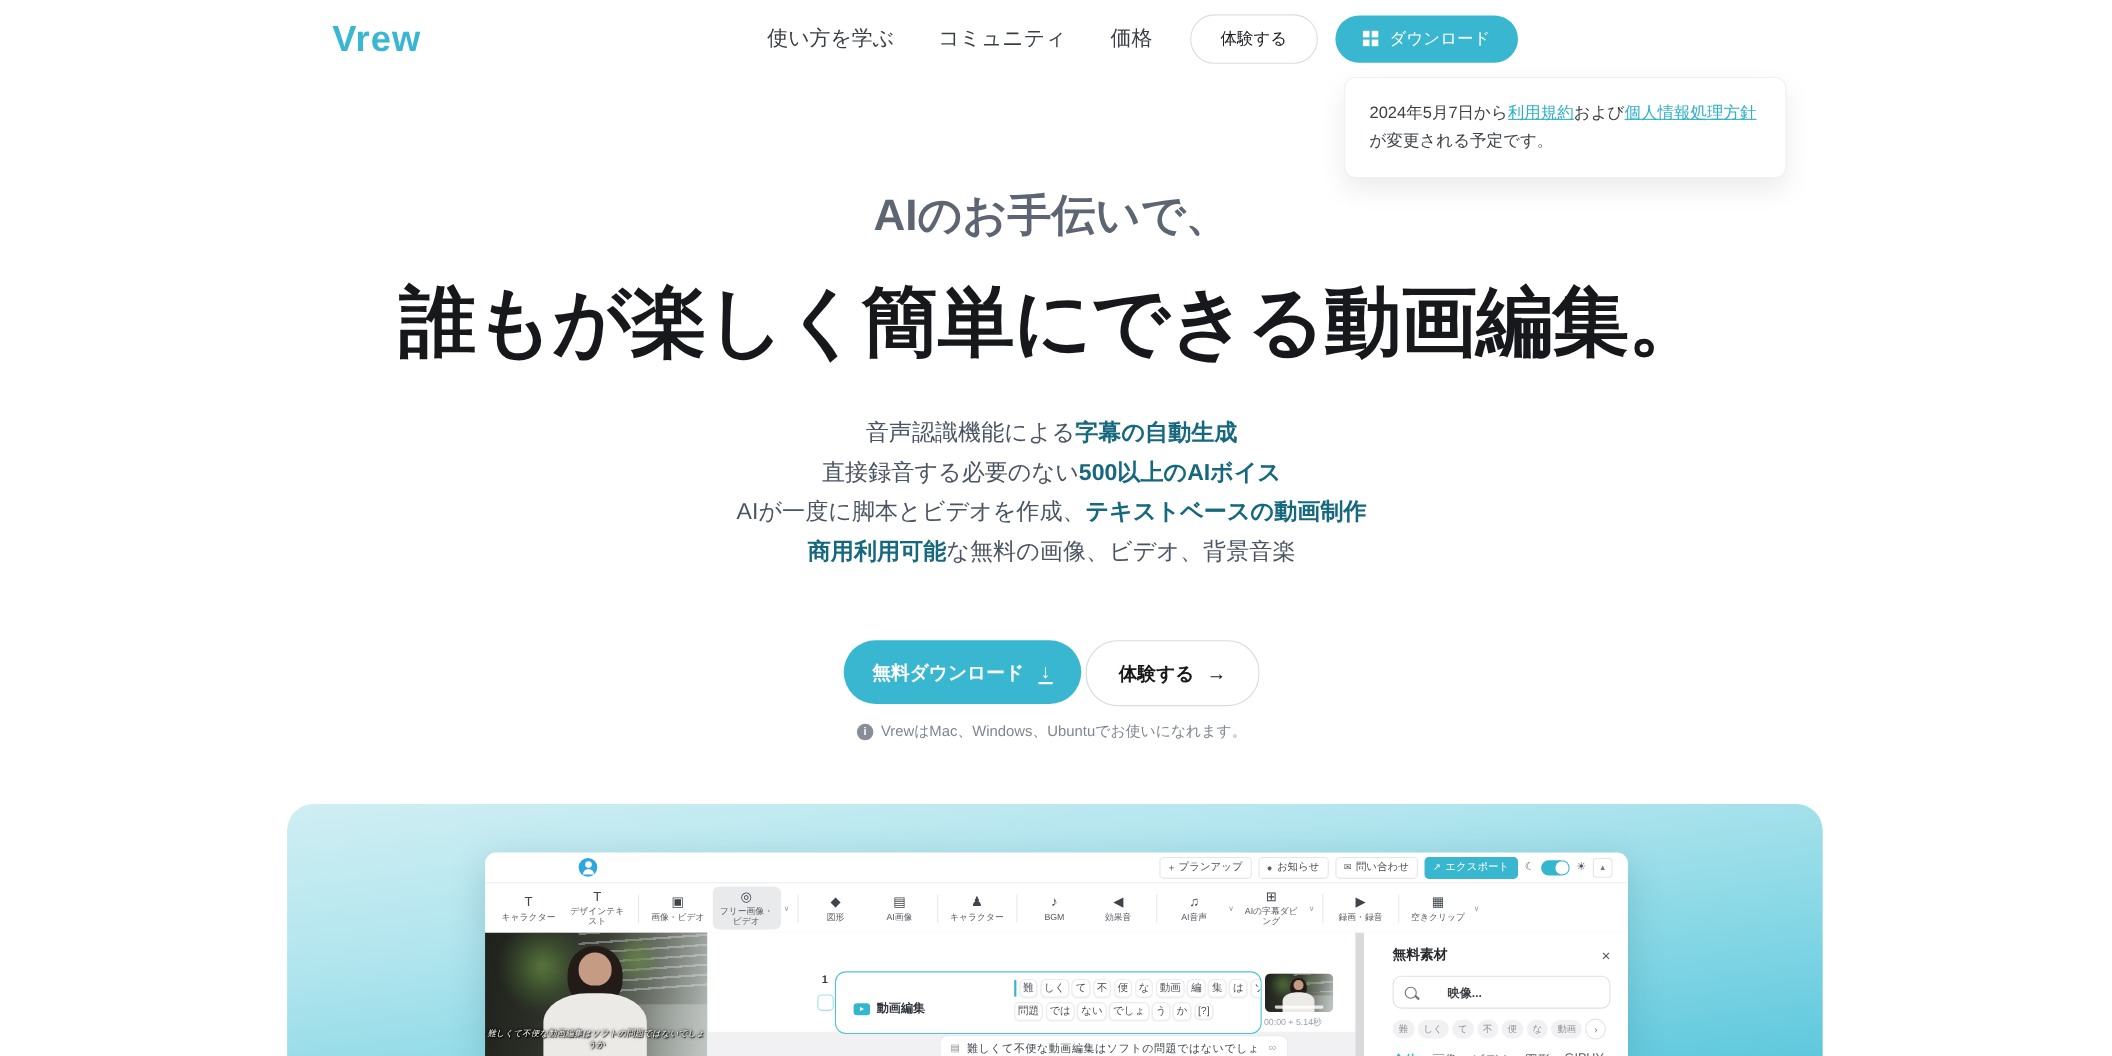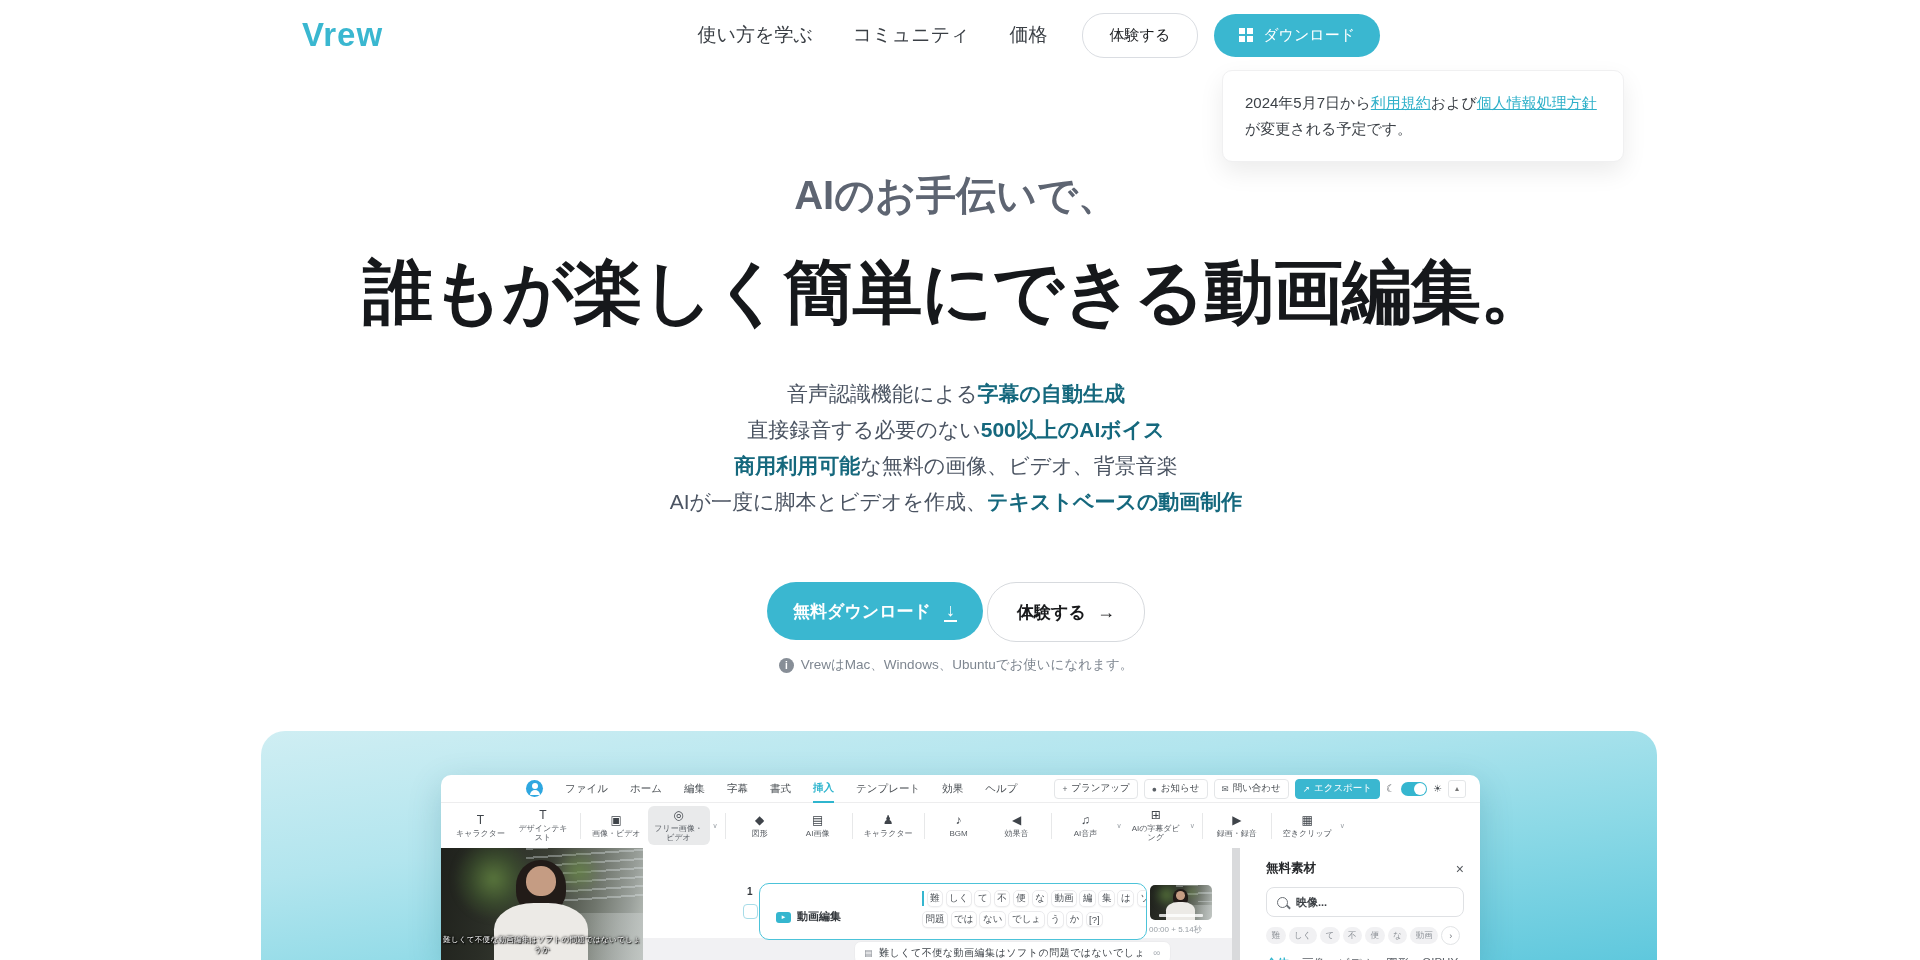--- a/index.html
+++ b/index.html
@@ -73,21 +73,21 @@
   .toolbar{height:45px;border-bottom:1px solid #ececed;display:flex;align-items:center;padding:0 10px;gap:2px;}
   .tb-item{min-width:46px;padding:3px 5px;display:flex;flex-direction:column;align-items:center;gap:2px;border-radius:6px;cursor:pointer;}
   .tb-item .tb-ico{font-size:12px;color:#3f444a;line-height:13px;height:13px;}
   .tb-label{font-size:8px;color:#565b61;text-align:center;line-height:9px;max-width:52px;}
   .tb-item.selected{background:#e9eaeb;}
   .tb-chev{font-size:7px;color:#9aa0a6;align-self:center;margin:0 1px;cursor:pointer;}
   .tb-div{width:1px;height:26px;background:#e7e8e9;margin:0 4px;flex:none;}
 
   
   .content{position:absolute;top:73px;left:0;right:0;bottom:0;display:flex;}
-  .preview{width:202px;flex:none;position:relative;overflow:hidden;background:#23251f;}
+  .preview{width:202px;flex:none;position:relative;overflow:hidden;background:#23251f;font-style:italic;}
   .scene{position:absolute;inset:0;background:linear-gradient(100deg,#1f211c 0%,#2a2d26 25%,#3a3e34 50%,#6f756c 74%,#9aa09b 90%,#bcc2bc 100%);}
   .scene .lights{position:absolute;right:0;top:0;width:58%;height:48%;opacity:.45;
         background:repeating-linear-gradient(176deg,rgba(225,232,234,.8) 0 2px,transparent 2px 9px);}
   .scene .plant-l{position:absolute;left:6%;top:-10%;width:40%;height:75%;filter:blur(3px);
         background:radial-gradient(closest-side,rgba(92,122,62,.95),rgba(70,100,50,.45) 60%,transparent);}
   .scene .plant-r{position:absolute;right:16%;top:-8%;width:32%;height:58%;filter:blur(3px);
         background:radial-gradient(closest-side,rgba(104,134,72,.85),transparent 72%);}
   .scene .floor{position:absolute;right:0;bottom:0;width:48%;height:42%;
         background:linear-gradient(90deg,transparent,rgba(195,200,198,.65));}
   .scene .hair{position:absolute;left:37%;top:11%;width:25%;height:48%;background:#221b18;border-radius:48% 48% 42% 42%;}
@@ -121,21 +121,21 @@
   .scrollbar{width:8px;flex:none;background:#d9dadc;cursor:pointer;}
 
   .assets{width:198px;flex:none;background:#fff;position:relative;padding:12px 16px 0 26px;box-sizing:content-box;}
   .a-head{display:flex;align-items:center;}
   .a-title{font-size:12.5px;font-weight:700;color:#26282b;}
   .a-close{margin-left:auto;font-size:14px;color:#55595e;cursor:pointer;line-height:1;}
   .a-search{margin-top:10px;height:30px;border:1px solid #dfe1e4;border-radius:8px;display:flex;align-items:center;
             padding:0 10px;gap:8px;box-sizing:border-box;cursor:text;}
   .mag{width:9px;height:9px;border:1.5px solid #6b7076;border-radius:50%;position:relative;flex:none;}
   .mag::after{content:"";position:absolute;width:5px;height:1.5px;background:#6b7076;transform:rotate(45deg);right:-4px;bottom:-1px;}
-  .a-search-val{font-size:11px;color:#3c4045;font-weight:600;}
+  .a-search-val{font-size:11px;color:#3c4045;font-weight:600;margin-left:20px;}
   .a-chips{margin-top:9px;display:flex;gap:3px;align-items:center;}
   .a-chip{background:#f1f1f3;color:#8c9197;font-size:8.5px;border-radius:9px;padding:2.5px 5.5px;white-space:nowrap;cursor:pointer;}
   .chip-more{width:17px;height:17px;border:1px solid #e2e4e6;border-radius:50%;display:flex;align-items:center;
              justify-content:center;font-size:9px;color:#6b7076;background:#fff;flex:none;cursor:pointer;}
   .a-tabs{margin-top:11px;display:flex;gap:13px;font-size:11.5px;color:#5d6268;}
   .a-tabs span{cursor:pointer;padding-bottom:3px;}
   .a-tabs span.active{color:#2fb5ce;font-weight:700;border-bottom:2px solid #2fb5ce;}
 </style>
 </head>
 <body>
@@ -159,22 +159,22 @@
     </div>
   </div>
 
   <div class="notice"><span>2024年5月7日から</span><a>利用規約</a><span>および</span><a>個人情報処理方針</a><span>が変更される予定です。</span></div>
 
   <div class="kicker">AIのお手伝いで、</div>
   <div class="h-title">誰もが楽しく簡単にできる動画編集。</div>
   <div class="features">
     <div><span>音声認識機能による</span><b>字幕の自動生成</b><span></span></div>
     <div><span>直接録音する必要のない</span><b>500以上のAIボイス</b><span></span></div>
+    <div><span>AIが一度に脚本とビデオを作成、</span><b>テキストベースの動画制作</b><span></span></div>
     <div><span></span><b>商用利用可能</b><span>な無料の画像、ビデオ、背景音楽</span></div>
-    <div><span>AIが一度に脚本とビデオを作成、</span><b>テキストベースの動画制作</b><span></span></div>
   </div>
 
   <div class="cta-row">
     <div class="btn-primary">
       <span>無料ダウンロード</span>
       <span class="dl-ico">↓</span>
     </div>
     <div class="btn-secondary">
       <span>体験する</span>
       <span class="arr">→</span>
@@ -183,31 +183,20 @@
   <div class="note">
     <span class="info-ico">i</span>
     <span>VrewはMac、Windows、Ubuntuでお使いになれます。</span>
   </div>
 
   <div class="stage">
     <div class="appwin">
 
       <div class="menubar">
         <div class="avatar"></div>
-        <div class="menu-items">
-          <span>ファイル</span>
-          <span>ホーム</span>
-          <span>編集</span>
-          <span>字幕</span>
-          <span>書式</span>
-          <span class="active">挿入</span>
-          <span>テンプレート</span>
-          <span>効果</span>
-          <span>ヘルプ</span>
-        </div>
         <div class="mb-right">
           <div class="mbtn">
               <span class="mi">+</span>
               <span>プランアップ</span>
             </div>
           <div class="mbtn">
               <span class="mi">●</span>
               <span>お知らせ</span>
             </div>
           <div class="mbtn">

